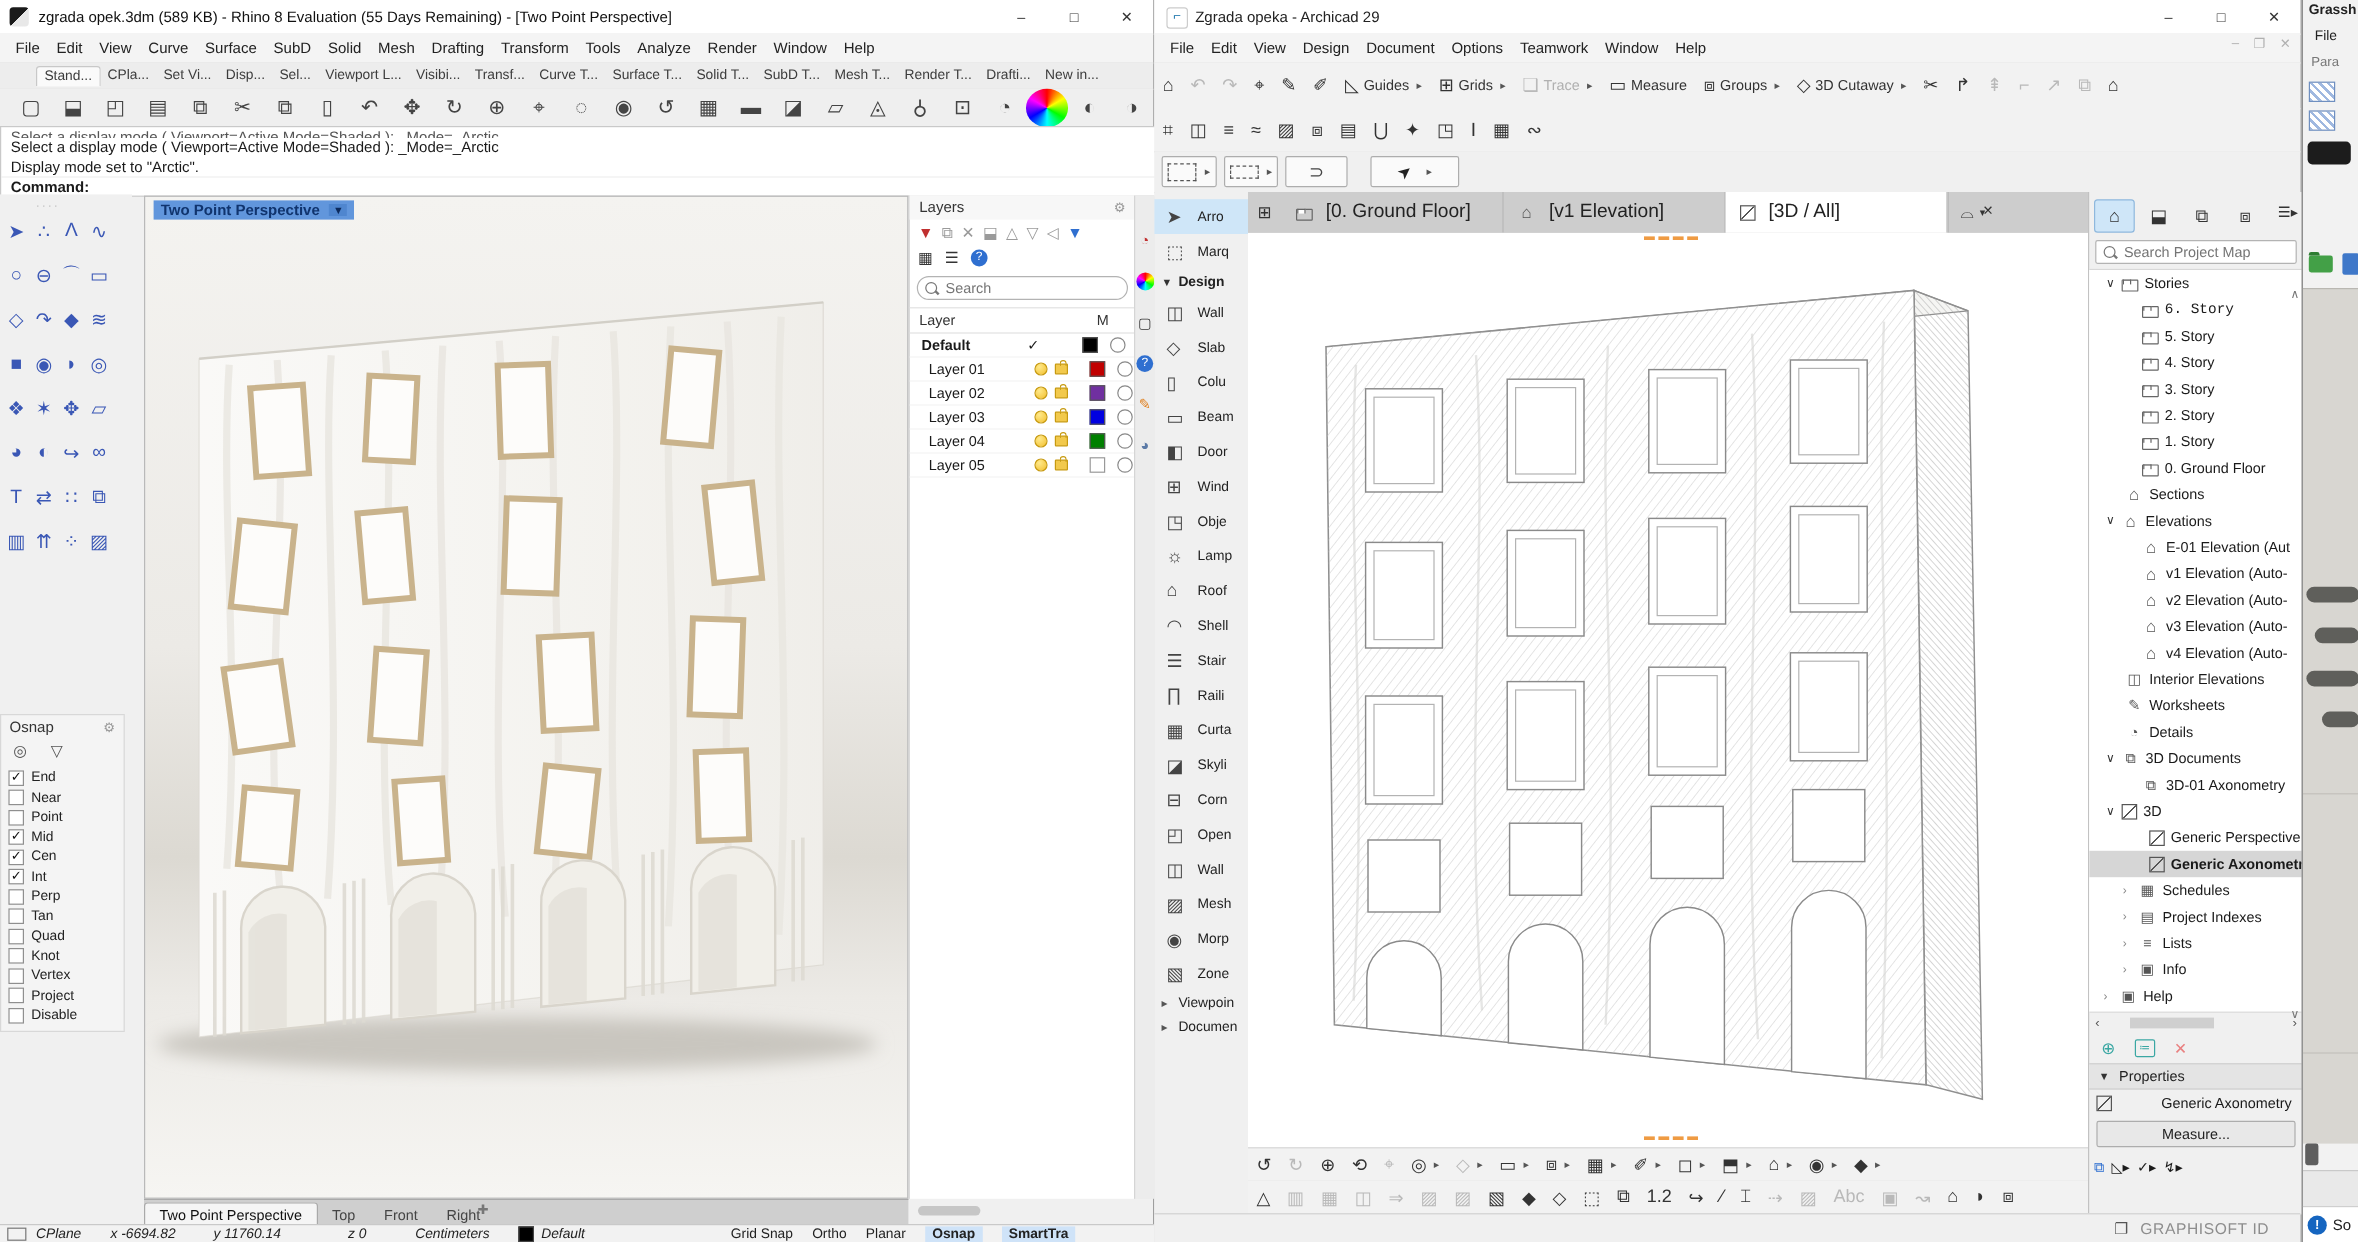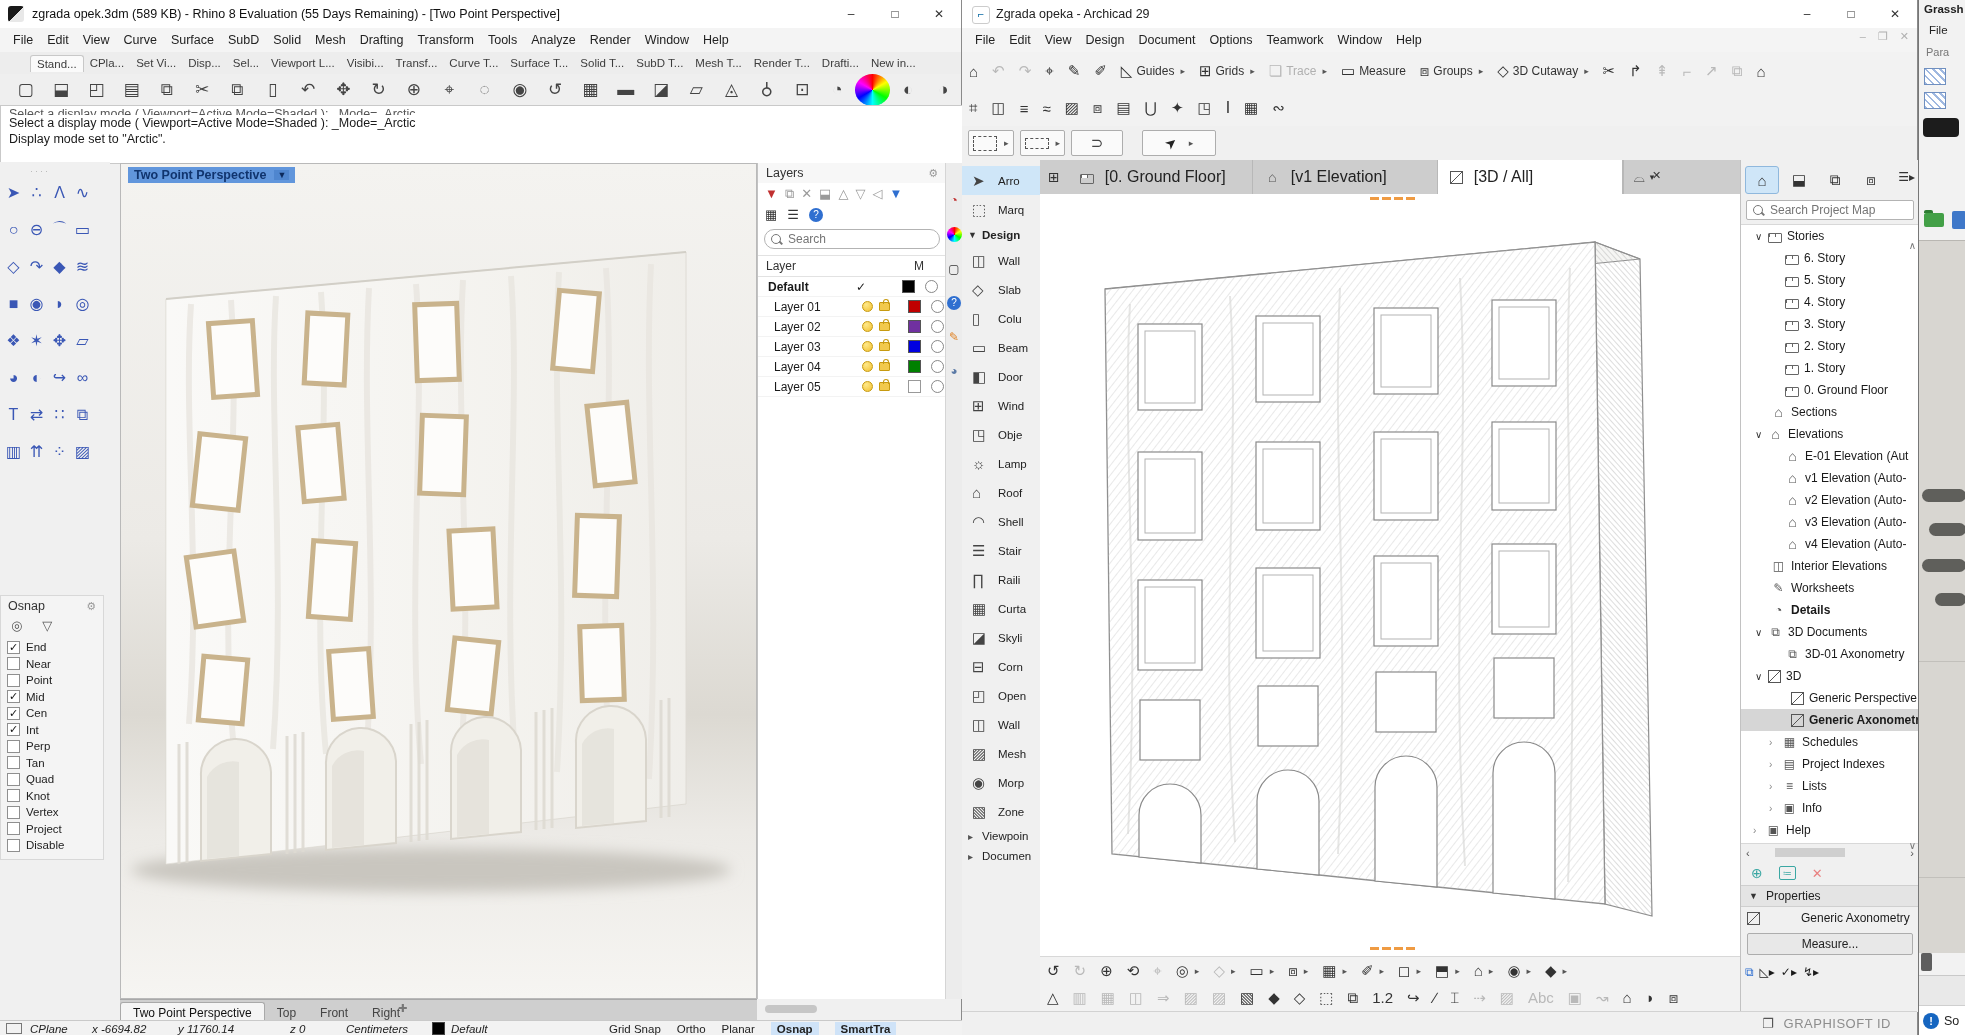--- a/index.html
+++ b/index.html
@@ -244,20 +244,21 @@
         </span>
         <span class="tbi dk">
           <i class="g">◑</i>
         </span>
       </div>
 
     <div id="rh-cmd" style="left:0;top:105px;width:962px;height:57px;">
       <div class="cline" style="height:7px;color:#555;overflow:hidden;">Select a display mode ( Viewport=Active  Mode=Shaded ): _Mode=_Arctic</div>
       <div class="cline">Select a display mode ( Viewport=Active  Mode=Shaded ): _Mode=_Arctic</div>
       <div class="cline">Display mode set to "Arctic".</div>
+      <div class="cline" style="font-weight:bold;border-top:1px solid #eee;">Command:</div>
     </div>
 
     <div class="abs" style="left:0;top:162px;width:110px;height:873px;background:#f0f0f0;"></div>
     <div class="abs" style="left:30px;top:166px;width:40px;height:4px;color:#b5b5b5;font-size:9px;letter-spacing:2px;">····</div>
     <div id="rh-palette" class="abs" style="left:2px;top:174px;width:94px;height:300px;">
         <span class="pt">
           <i class="g">➤</i>
         </span>
         <span class="pt">
           <i class="g">∴</i>
@@ -1149,21 +1150,21 @@
       <div class="searchbox" style="margin:2px 5px 4px;border-radius:2px;">
         <i class="mag"></i>
         <input type="text" placeholder="Search Project Map" style="">
       </div>
       <div style="background:#fff;height:618px;overflow:hidden;border:1px solid #d8d8d8;border-left:none;border-right:none;position:relative;">
           <span class="trow" style="padding-left: 14px;">
             <i class="tw">∨</i>
             <i class="tico i-story"></i>
             <b class="lb">Stories</b>
           </span>
-          <span class="trow" style="padding-left: 44px;">
+          <span class="trow" style="padding-left: 44px; font-family: Liberation Mono, monospace;">
             <i class="tico i-story"></i>
             <b class="lb">6. Story</b>
           </span>
           <span class="trow" style="padding-left: 44px;">
             <i class="tico i-story"></i>
             <b class="lb">5. Story</b>
           </span>
           <span class="trow" style="padding-left: 44px;">
             <i class="tico i-story"></i>
             <b class="lb">4. Story</b>
@@ -1214,21 +1215,21 @@
             <b class="lb">v4 Elevation (Auto-</b>
           </span>
           <span class="trow" style="padding-left: 30px;">
             <i class="tico i-intelev"></i>
             <b class="lb">Interior Elevations</b>
           </span>
           <span class="trow" style="padding-left: 30px;">
             <i class="tico i-sheet"></i>
             <b class="lb">Worksheets</b>
           </span>
-          <span class="trow" style="padding-left: 30px; font-weight: bold;">
+          <span class="trow" style="padding-left: 30px;">
             <i class="tico i-detail"></i>
             <b class="lb">Details</b>
           </span>
           <span class="trow" style="padding-left: 14px;">
             <i class="tw">∨</i>
             <i class="tico i-doc3d"></i>
             <b class="lb">3D Documents</b>
           </span>
           <span class="trow" style="padding-left: 44px; text-align: center;">
             <i class="tico i-doc3d"></i>

